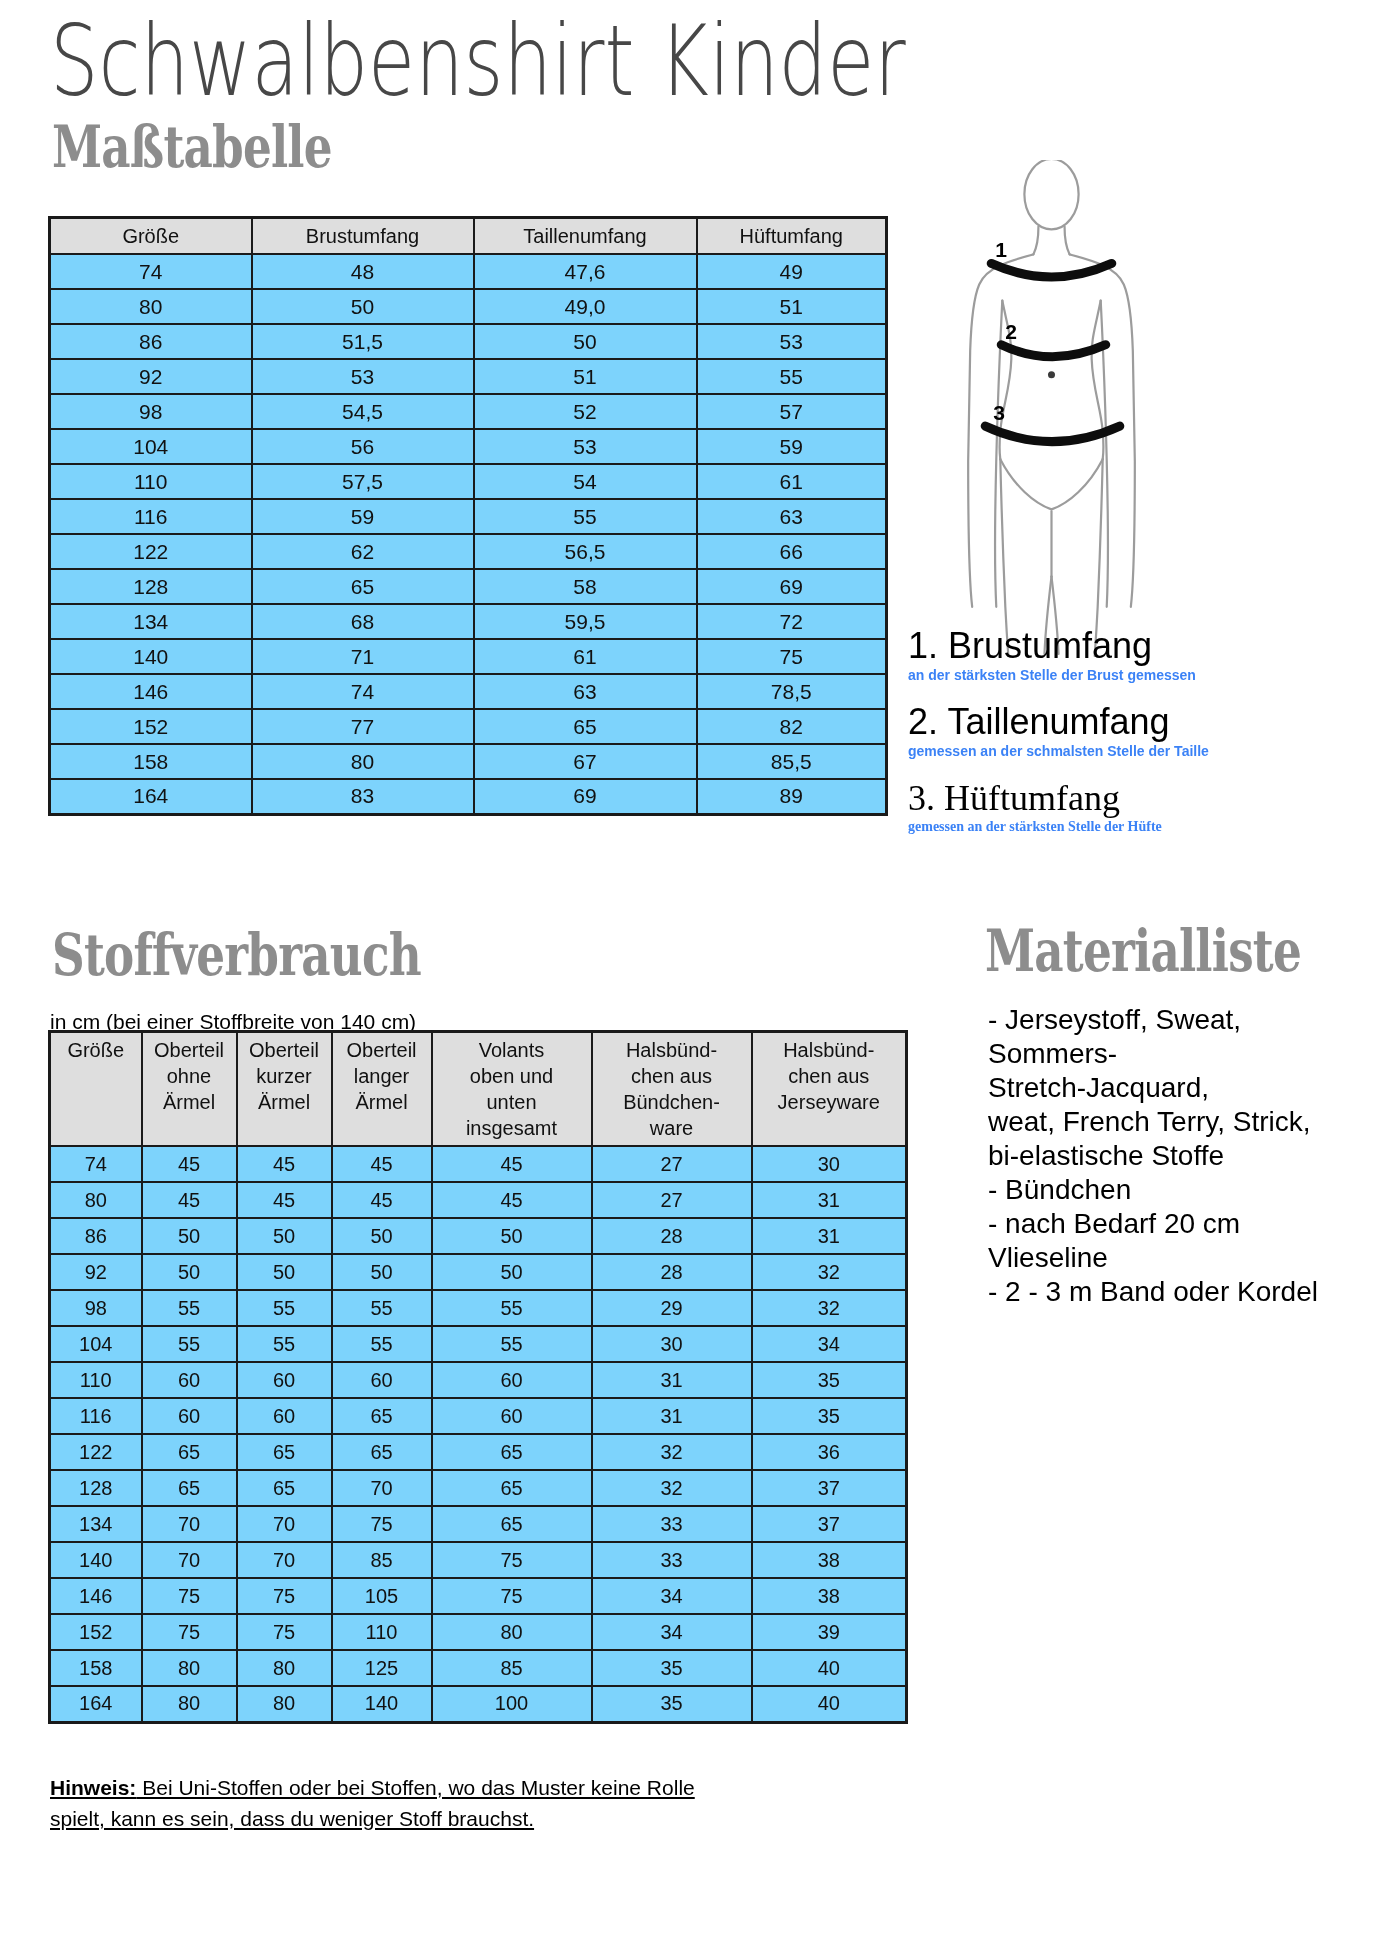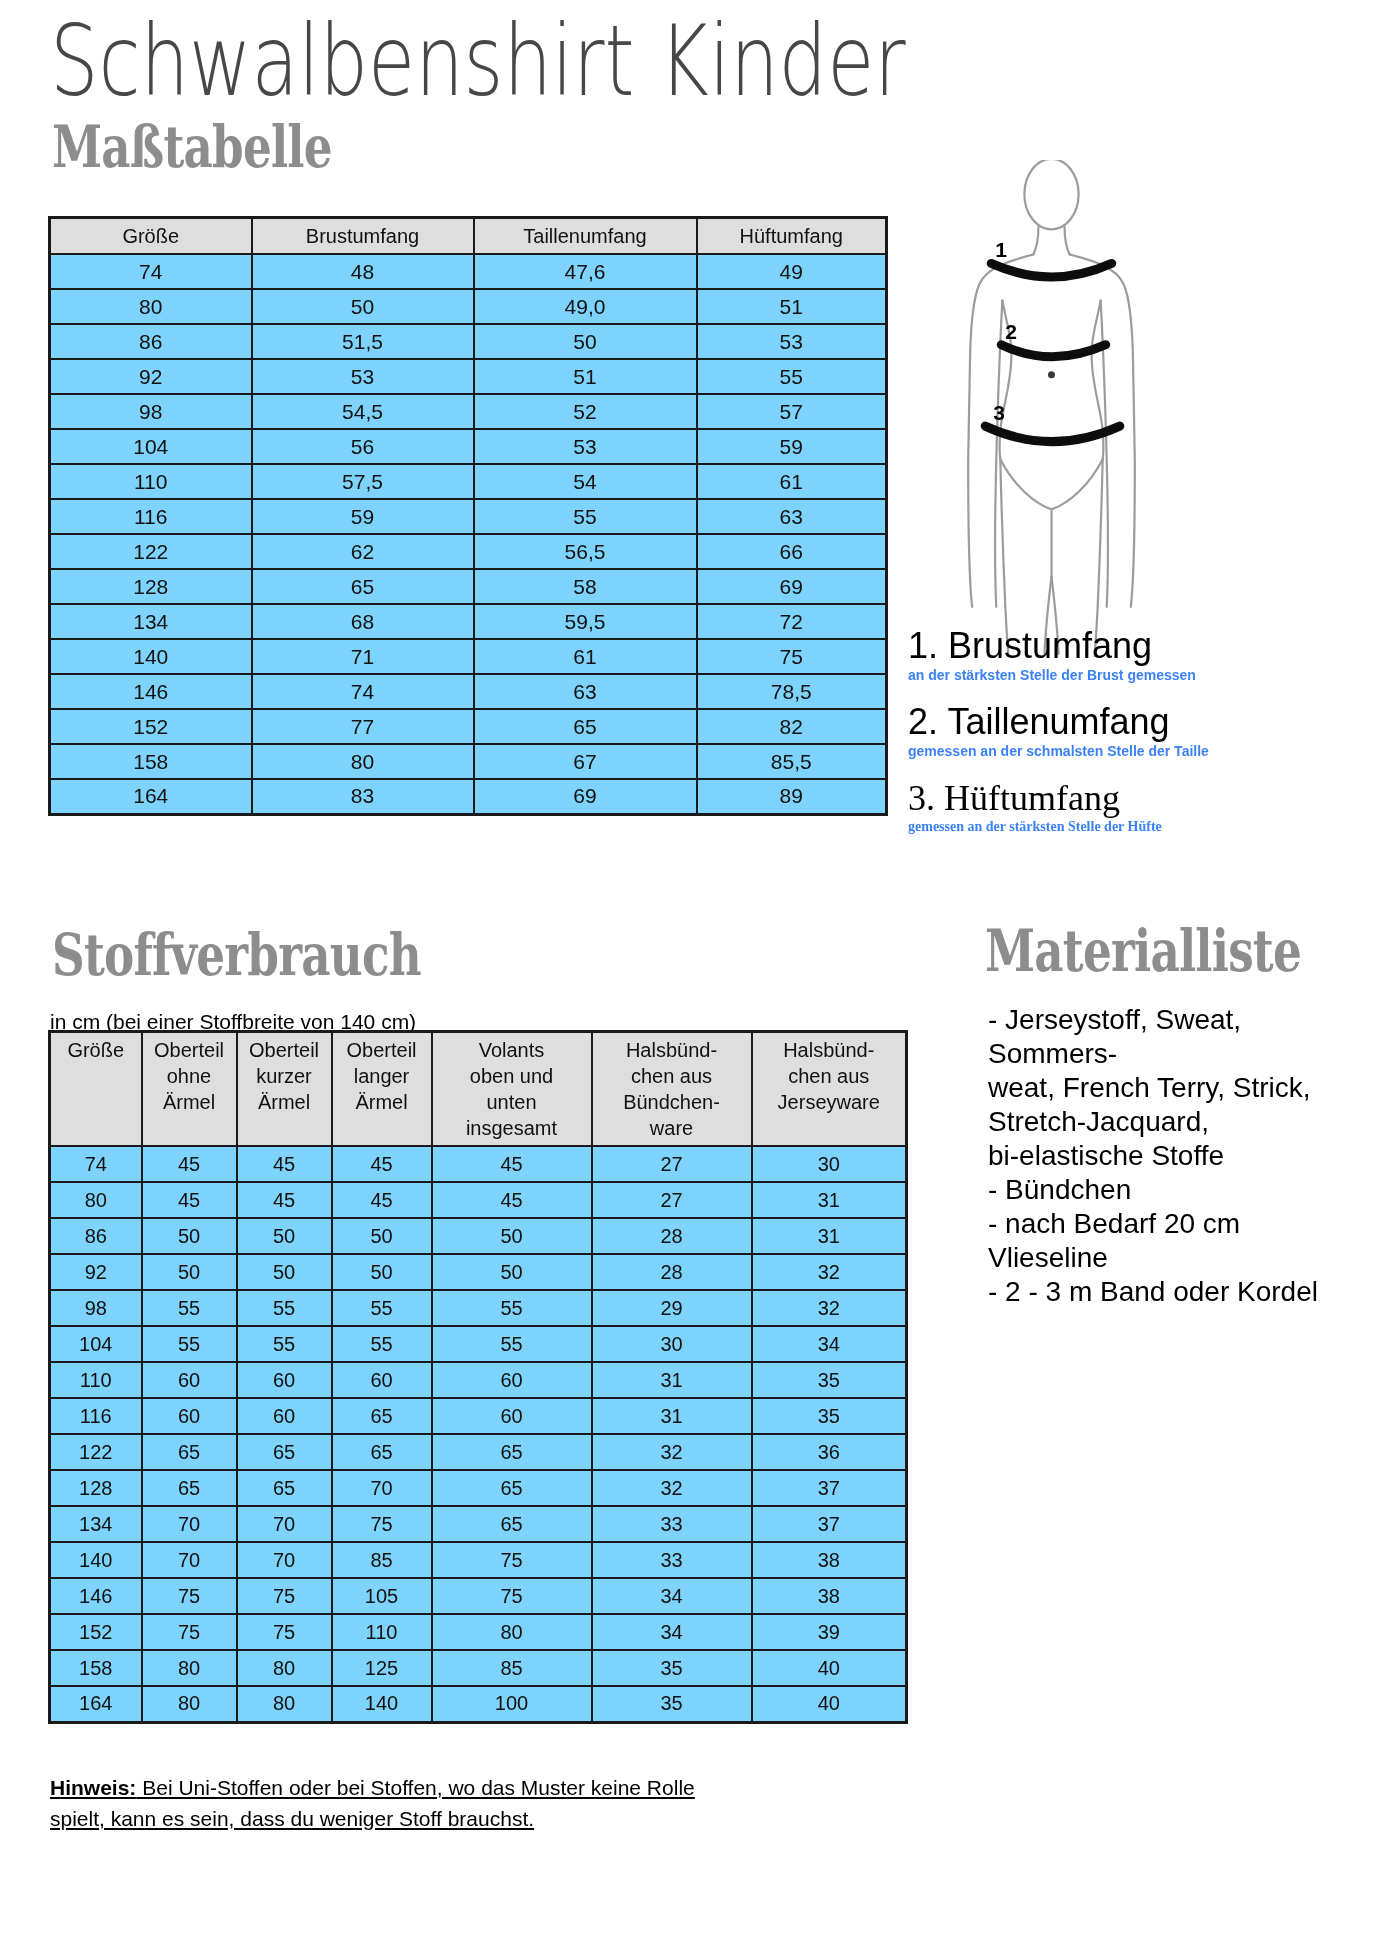--- a/index.html
+++ b/index.html
@@ -401,22 +401,22 @@
           <td>100</td>
           <td>35</td>
           <td>40</td>
         </tr>
       </tbody>
   </table>
 
   <div class="abs display-heading" style="left:985px;top:920px;">Materialliste</div>
   <div class="abs ml-list" style="left:988px;top:1003px;">
       <div class="ml-line">- Jerseystoff, Sweat, Sommers-</div>
+      <div class="ml-line">Stretch-Jacquard,</div>
       <div class="ml-line">weat, French Terry, Strick,</div>
-      <div class="ml-line">Stretch-Jacquard,</div>
       <div class="ml-line">bi-elastische Stoffe</div>
       <div class="ml-line">- Bündchen</div>
       <div class="ml-line">- nach Bedarf 20 cm Vlieseline</div>
       <div class="ml-line">- 2 - 3 m Band oder Kordel</div>
     </div>
 
   <div class="abs hinweis" style="left:50px;top:1772px;text-decoration:underline;">
     <span class="hw-label">Hinweis:</span><span> Bei Uni-Stoffen oder bei Stoffen, wo das Muster keine Rolle spielt, kann es sein, dass du weniger Stoff brauchst.</span>
   </div>
 

